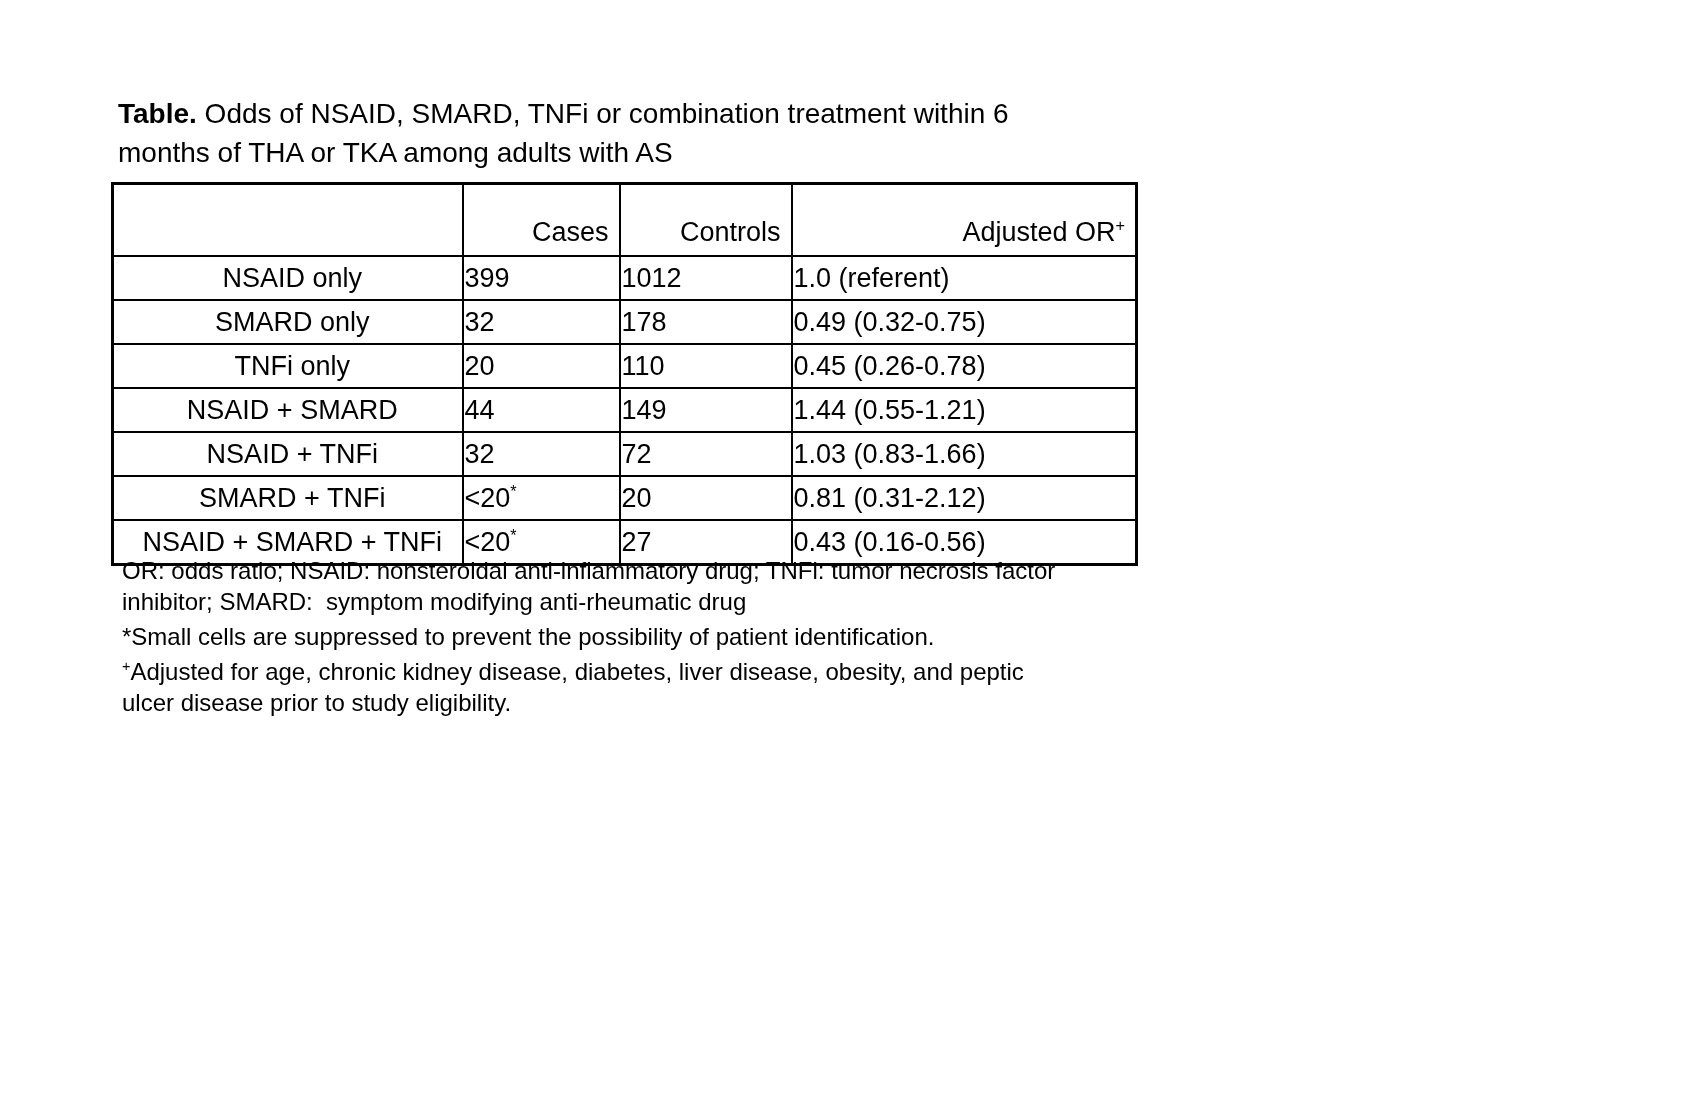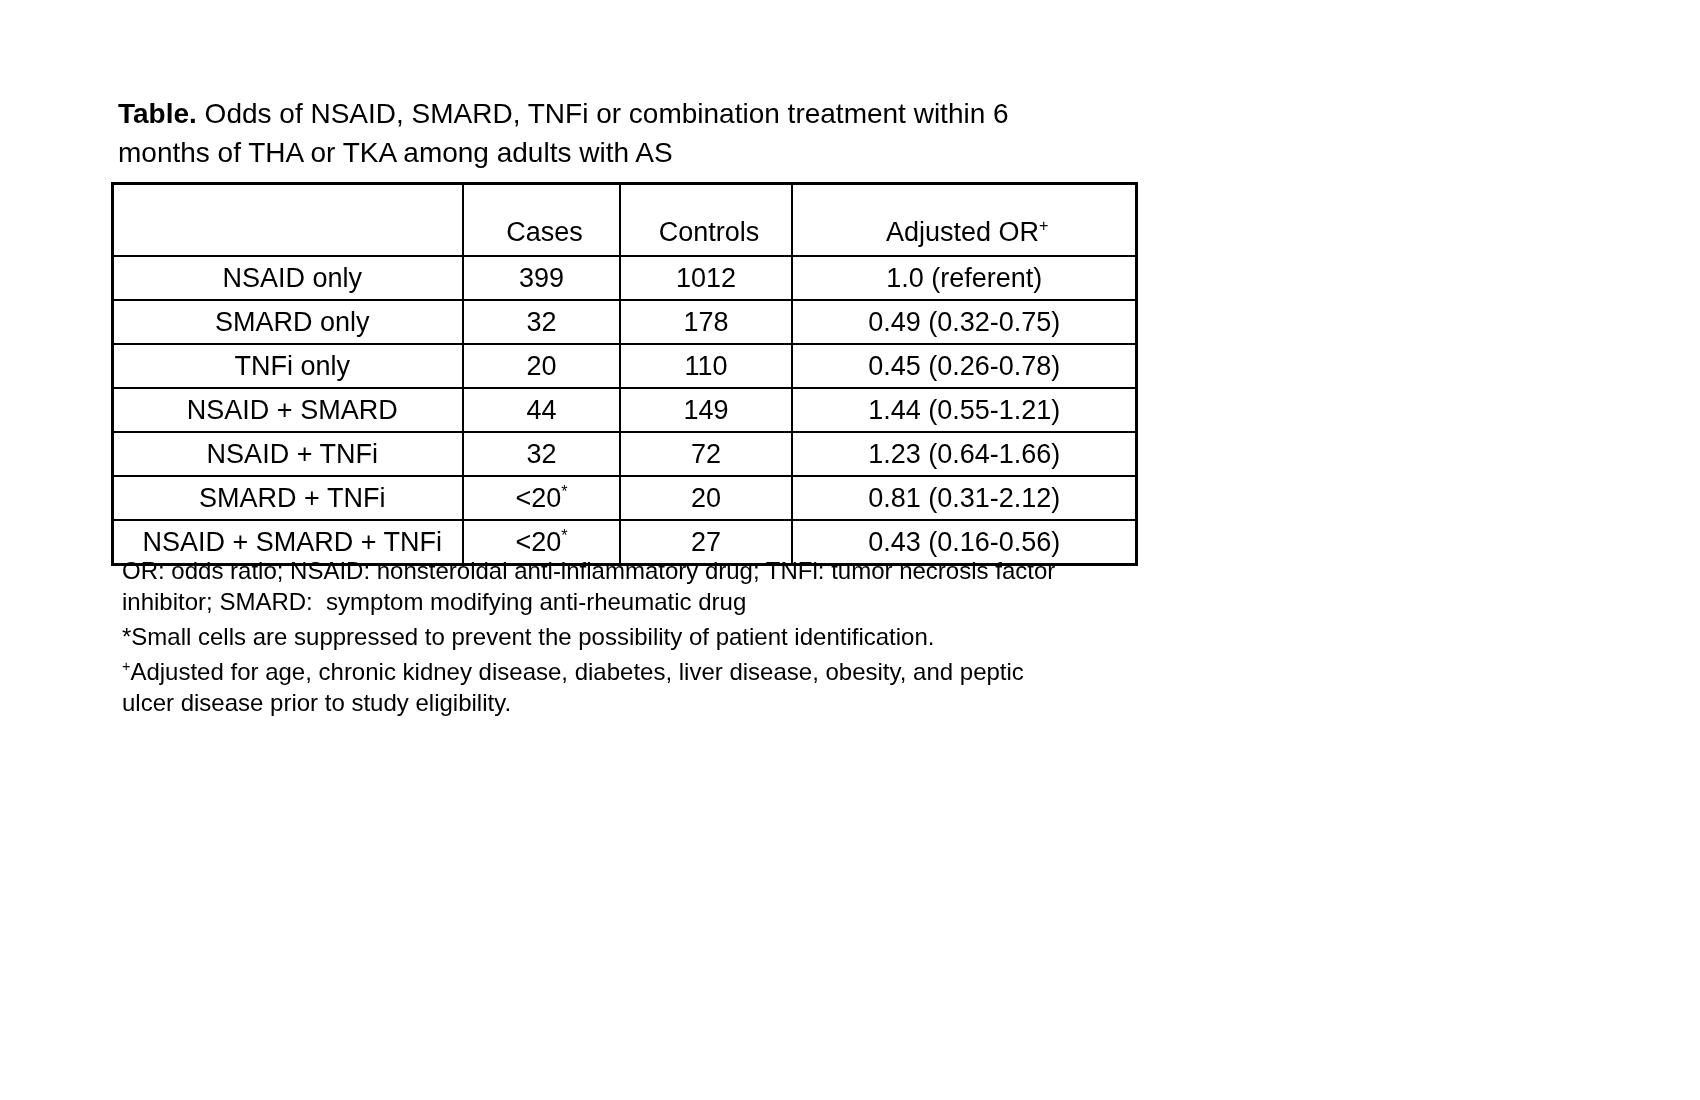--- a/index.html
+++ b/index.html
@@ -33,25 +33,26 @@
   table.odds th, table.odds td {
     border: 2px solid #000000;
     font-size: 27px;
     font-weight: 400;
     color: #000000;
     overflow: hidden;
   }
   table.odds th {
     height: 63px;
     vertical-align: bottom;
+    text-align: right;
     padding: 0 10px 7px 17px;
   }
   table.odds td { height: 40px; vertical-align: middle; }
   td.label-cell { text-align: center; padding-left: 10px; margin-top: 39px; }
-  td.num-cell { text-align: center; padding-right: 0; margin-top: 22px; }
+  td.num-cell { text-align: left; padding-right: 0; margin-top: 22px; }
   td.bold-or { font-weight: 700; }
   sup.sp {
     font-size: 60%;
     vertical-align: super;
     line-height: 0;
   }
   .footnotes {
     position: absolute;
     left: 118px;
     top: 551px;
@@ -108,21 +109,21 @@
         <td class="label-cell">NSAID + SMARD</td>
         <td class="num-cell"><span>44</span><sup class="sp"></sup></td>
         <td class="num-cell">149</td>
         <td class="num-cell">1.44 (0.55-1.21)</td>
       </tr>
 
       <tr>
         <td class="label-cell">NSAID + TNFi</td>
         <td class="num-cell"><span>32</span><sup class="sp"></sup></td>
         <td class="num-cell">72</td>
-        <td class="num-cell">1.23 (0.64-1.66)</td>
+        <td class="num-cell">1.03 (0.83-1.66)</td>
       </tr>
 
       <tr>
         <td class="label-cell">SMARD + TNFi</td>
         <td class="num-cell"><span>&lt;20</span><sup class="sp">*</sup></td>
         <td class="num-cell">20</td>
         <td class="num-cell">0.81 (0.31-2.12)</td>
       </tr>
 
       <tr>

